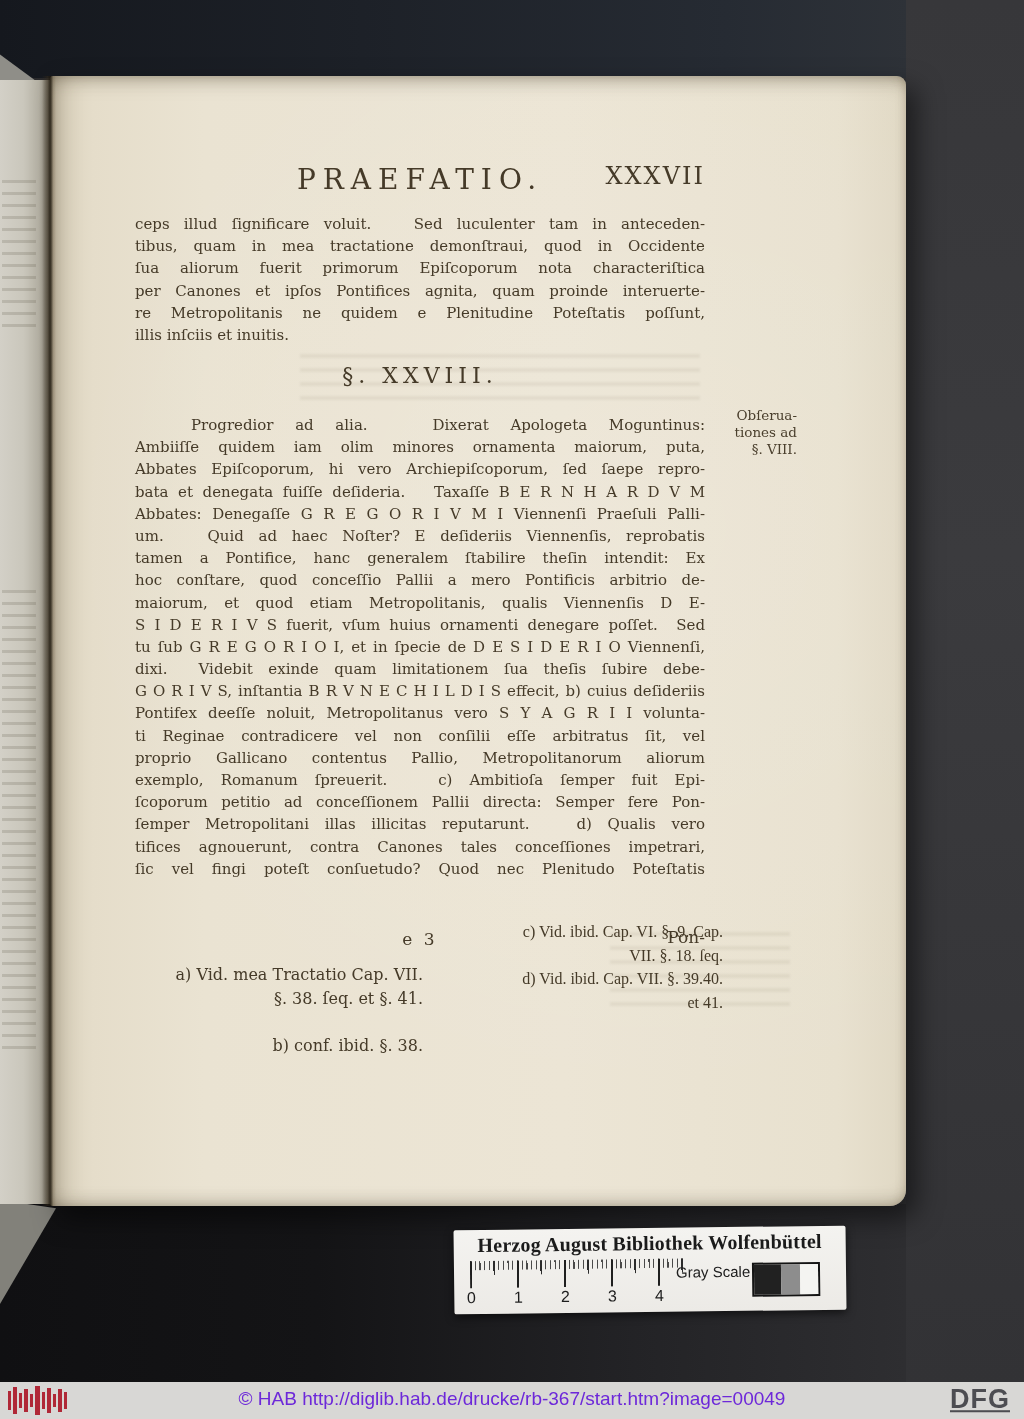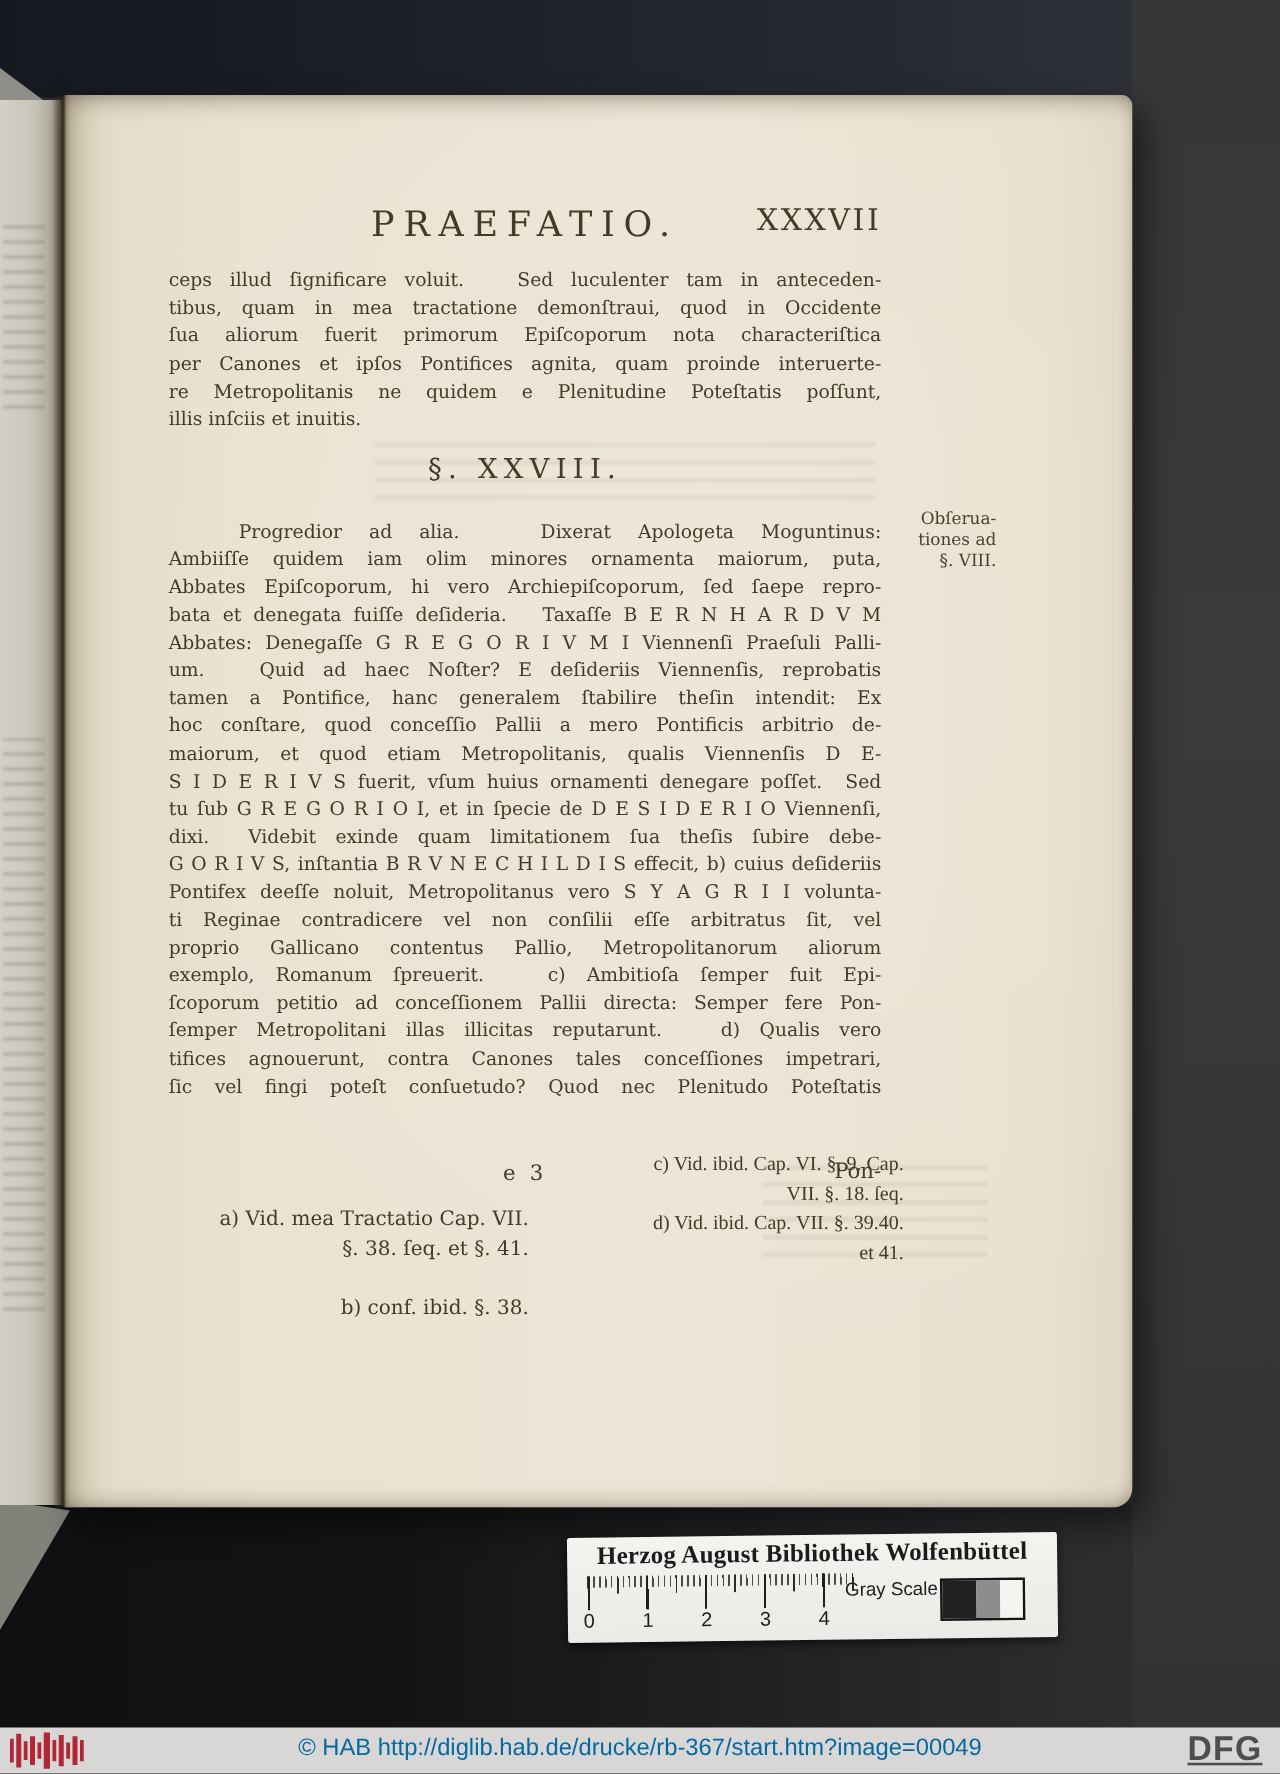--- a/index.html
+++ b/index.html
@@ -90,21 +90,21 @@
           font-size:15px;color:#202020;}
   .grayscale-patch{position:absolute;left:298px;top:36px;width:64px;height:30px;
           border:2px solid #141414;display:flex;}
   .gs-black{width:42%;background:#212121;}
   .gs-gray{width:30%;background:#8d8d8d;}
   .gs-white{width:28%;background:#f4f4f1;}
   
   .footer-bar{position:absolute;left:0;top:1382px;width:1024px;height:37px;background:#d8d7d5;z-index:8;}
   .hab-logo{position:absolute;left:7px;top:3px;}
   .footer-text{position:absolute;left:0;top:6px;width:100%;text-align:center;
-          font-family:"Liberation Sans",sans-serif;font-size:19px;color:#0369a1;}
+          font-family:"Liberation Sans",sans-serif;font-size:19px;color:#6d28d9;}
   .dfg-logo{position:absolute;right:14px;top:2px;font-family:"Liberation Sans",sans-serif;
           font-weight:900;font-size:27px;letter-spacing:1px;color:#4d4d52;transform:scaleY(1.02);text-decoration:underline;}
 </style>
 </head>
 <body>
 
 <div class="canvas">
 
   <div class="bg-top"></div>
   <div class="bg-right"></div>

